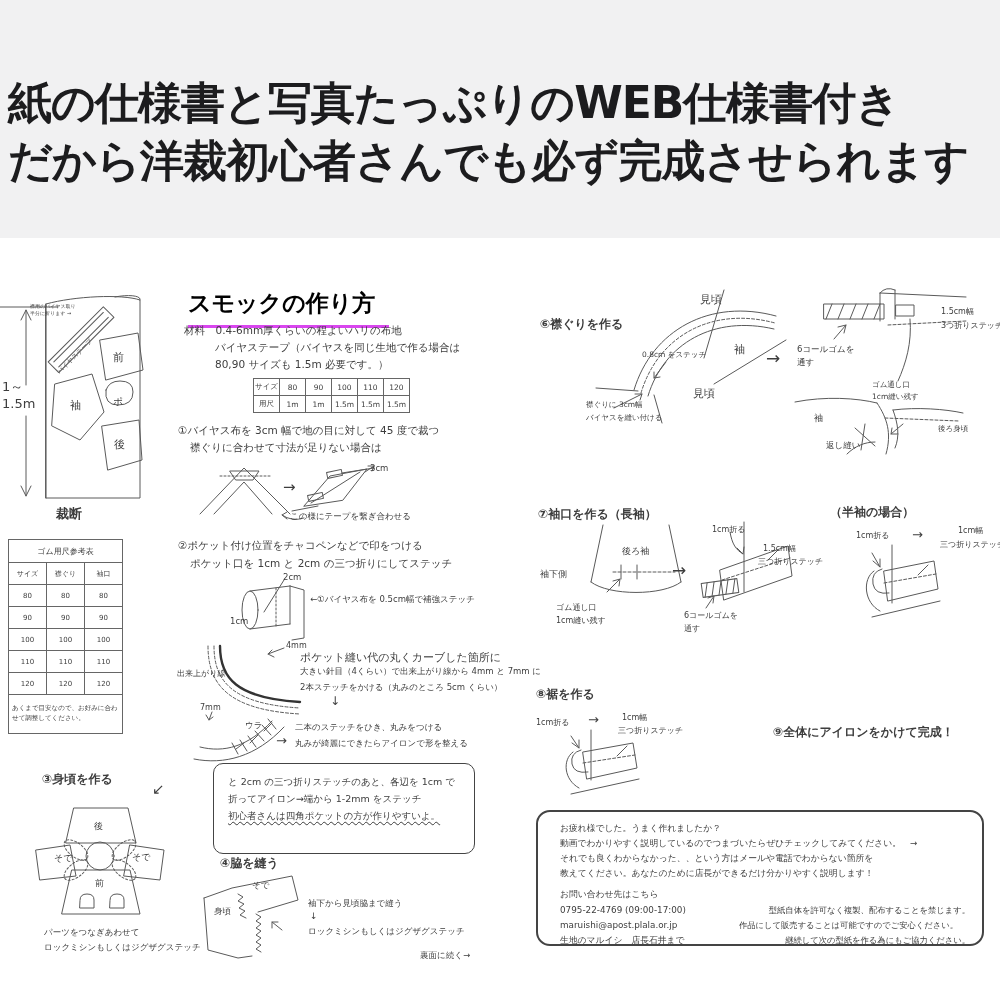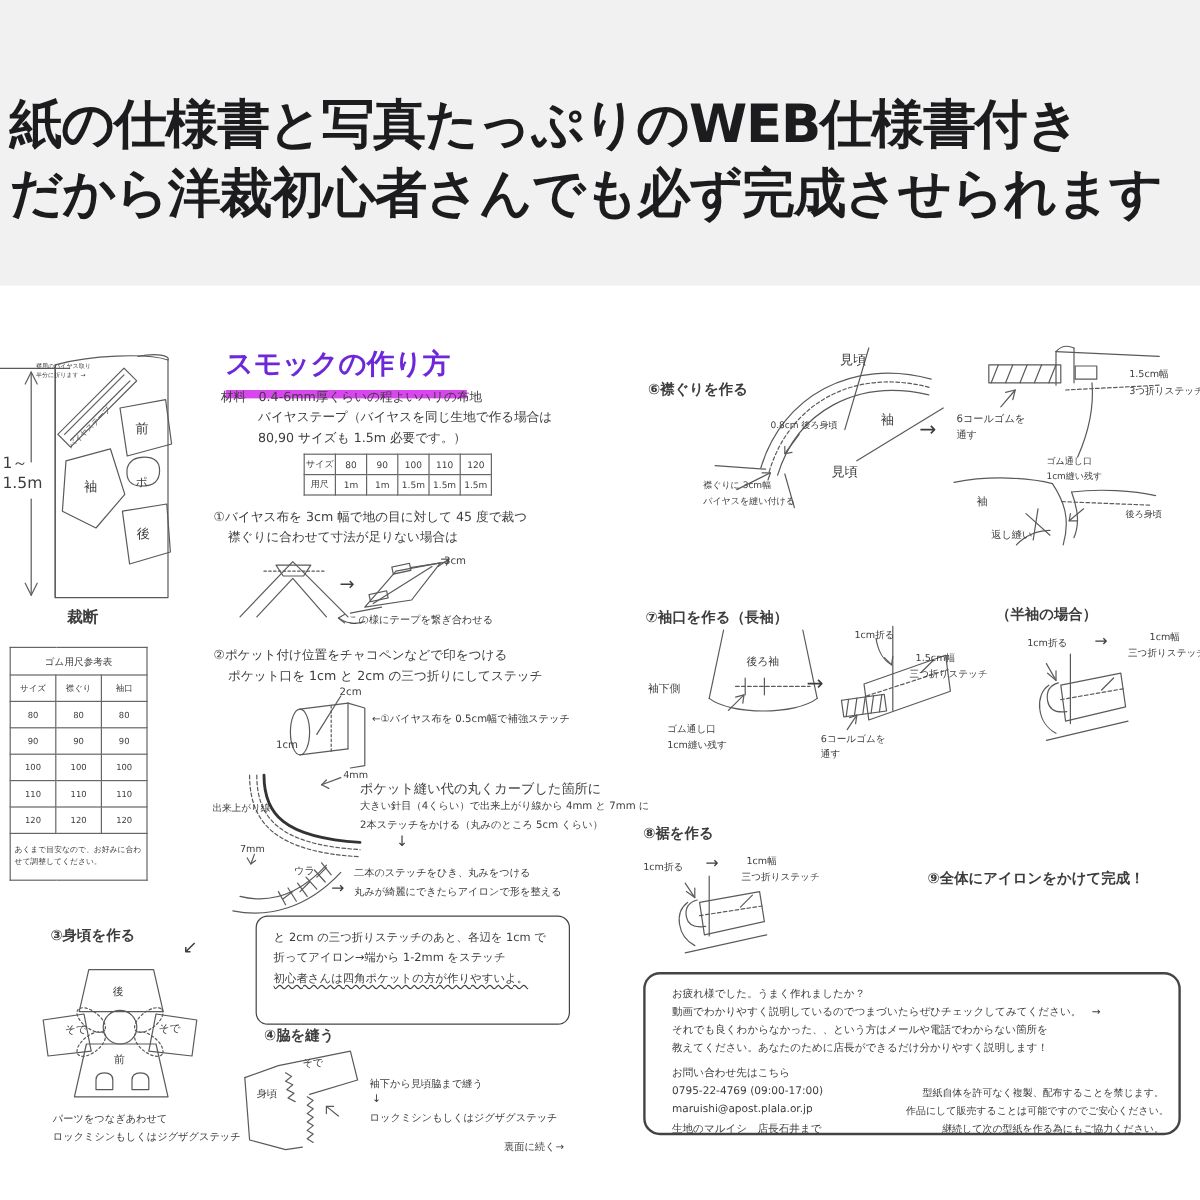--- a/index.html
+++ b/index.html
@@ -125,21 +125,21 @@
     <path d="M48,102 q0,-6 7,-6 q7,0 7,6 l0,8 l-14,0 z"></path>
     <path d="M78,102 q0,-6 7,-6 q7,0 7,6 l0,8 l-14,0 z"></path>
   </svg>
   <div class="t" style="left:94px;top:820px;font-size:9px;">後</div>
   <div class="t" style="left:54px;top:852px;font-size:9px;">そで</div>
   <div class="t" style="left:132px;top:851px;font-size:9px;">そで</div>
   <div class="t" style="left:95px;top:877px;font-size:9px;">前</div>
   <div class="t" style="left:44px;top:927px;font-size:8.5px;">パーツをつなぎあわせて</div>
   <div class="t" style="left:44px;top:942px;font-size:8.5px;">ロックミシンもしくはジグザグステッチ</div>
 
-  <div class="t" style="left:188px;top:288px;font-size:23px;font-weight:600;color:#6d28d9;border-bottom:7px solid #d946ef;padding:0 14px 6px 0;">スモックの作り方</div>
+  <div class="t" style="left:188px;top:288px;font-size:23px;font-weight:600;color:#000000;border-bottom:3px solid #d946ef;padding:0 14px 6px 0;">スモックの作り方</div>
   <div class="t" style="left:184px;top:324px;font-size:10.5px;">材料　0.4-6mm厚くらいの程よいハリの布地</div>
   <div class="t" style="left:215px;top:341px;font-size:10.5px;">バイヤステープ（バイヤスを同じ生地で作る場合は</div>
   <div class="t" style="left:215px;top:358px;font-size:10.5px;">80,90 サイズも 1.5m 必要です。）</div>
 
   <table id="sizeTable" style="left:253px;top:378px;">
     <tbody>
         <tr>
       <td>サイズ</td>
           <td>80</td>
       <td>90</td>
@@ -262,21 +262,21 @@
     <line x1="0" y1="100" x2="42" y2="103"></line>
     <line x1="58" y1="107" x2="66" y2="135"></line>
     <line x1="70" y1="74" x2="58" y2="90"></line>
       <polyline points="58,84 58,90 64,89"></polyline>
     <path d="M18,120 L46,106"></path>
       <polyline points="39,106 46,106 44,112"></polyline>
   </svg>
   <div class="t" style="left:700px;top:292px;font-size:11px;">見頃</div>
   <div class="t" style="left:734px;top:342px;font-size:11px;">袖</div>
   <div class="t" style="left:693px;top:386px;font-size:11px;">見頃</div>
-  <div class="t" style="left:642px;top:350px;font-size:7.5px;">0.8cm 後ろ身頃</div>
+  <div class="t" style="left:642px;top:350px;font-size:7.5px;">0.8cm をステッチ</div>
   <div class="t" style="left:586px;top:400px;font-size:7.5px;">襟ぐりに 3cm幅</div>
   <div class="t" style="left:586px;top:413px;font-size:7.5px;">バイヤスを縫い付ける</div>
   <div class="t" style="left:766px;top:348px;font-size:17px;">→</div>
 
   <svg style="left:808px;top:283px;" width="160" height="100" viewBox="0 0 160 100">
     <line x1="72" y1="10" x2="158" y2="14"></line>
     <path d="M72,10 q6,-7 15,-3"></path>
     <line x1="72" y1="10" x2="72" y2="38"></line>
     <line x1="87" y1="7" x2="87" y2="36"></line>
     <rect x="88" y="22" width="18" height="11"></rect>
@@ -395,17 +395,17 @@
   <div class="cbox">
     <div class="ln" style="left:22px;top:11px;">お疲れ様でした。うまく作れましたか？</div>
     <div class="ln" style="left:22px;top:26px;">動画でわかりやすく説明しているのでつまづいたらぜひチェックしてみてください。　→</div>
     <div class="ln" style="left:22px;top:41px;">それでも良くわからなかった、、という方はメールや電話でわからない箇所を</div>
     <div class="ln" style="left:22px;top:56px;">教えてください。あなたのために店長ができるだけ分かりやすく説明します！</div>
     <div class="ln" style="left:22px;top:77px;">お問い合わせ先はこちら</div>
     <div class="ln" style="left:22px;top:93px;">0795-22-4769 (09:00-17:00)</div>
     <div class="ln" style="left:22px;top:108px;">maruishi@apost.plala.or.jp</div>
     <div class="ln" style="left:22px;top:123px;">生地のマルイシ　店長石井まで</div>
     <div class="ln" style="right:12px;top:93px;font-size:8.3px;">型紙自体を許可なく複製、配布することを禁じます。</div>
-    <div class="ln" style="right:8px;top:108px;font-size:8.3px;">作品にして販売することは可能ですのでご安心ください。</div>
+    <div class="ln" style="right:24px;top:108px;font-size:8.3px;">作品にして販売することは可能ですのでご安心ください。</div>
     <div class="ln" style="right:12px;top:123px;font-size:8.3px;">継続して次の型紙を作る為にもご協力ください。</div>
   </div>
 
 </div>
 
 </body></html>

